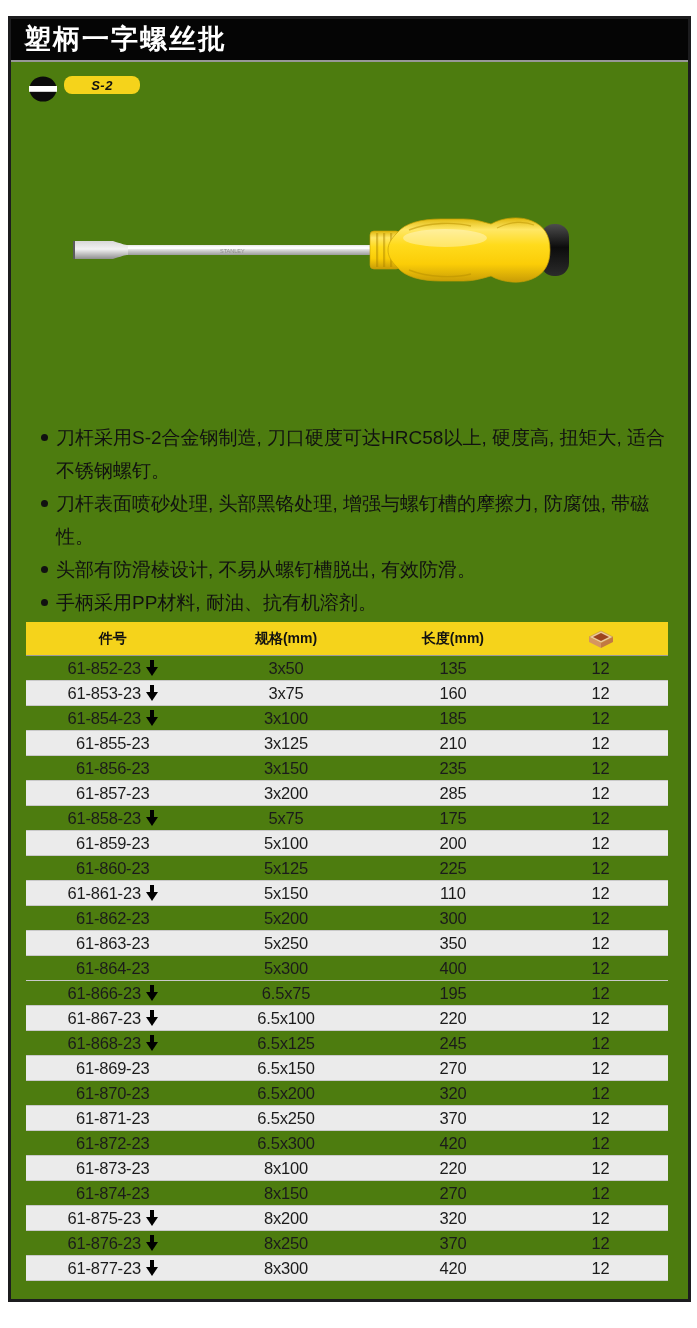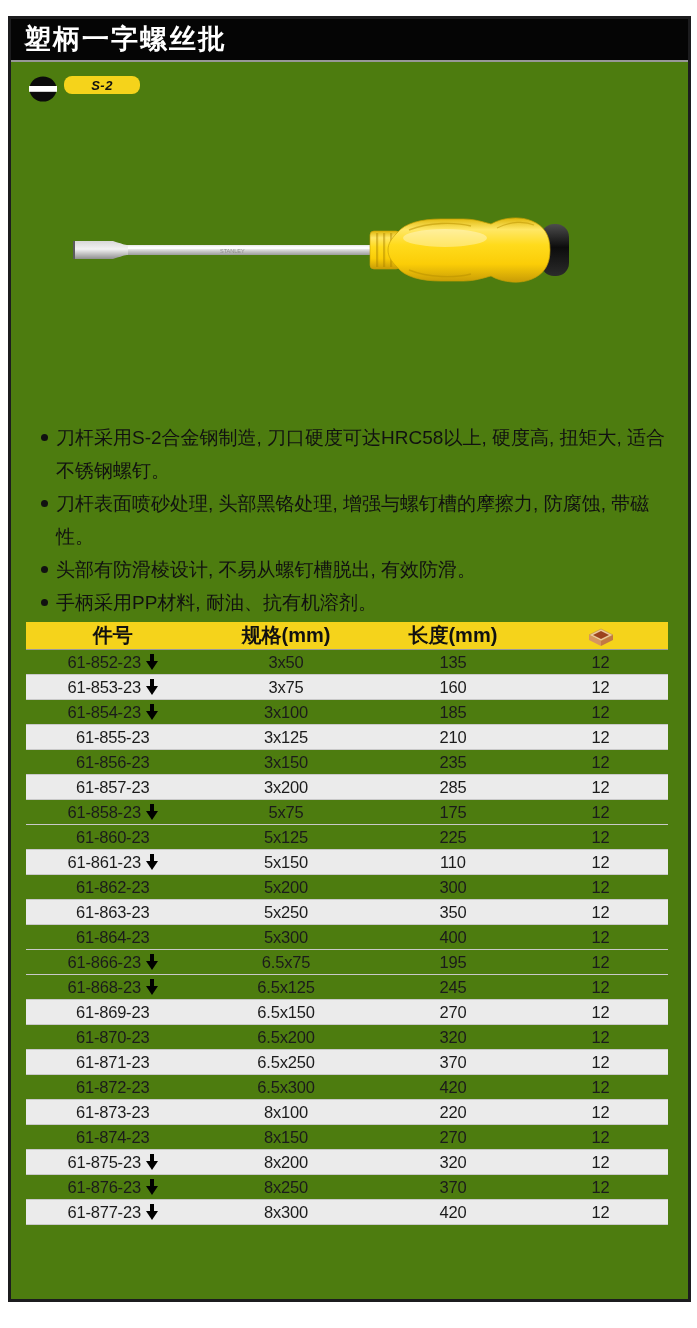--- a/index.html
+++ b/index.html
@@ -36,21 +36,21 @@
     content:"";position:absolute;left:0;top:13px;width:7px;height:7px;border-radius:50%;background:#111;
   }
   table.spec-table{
     width:642px;margin:3px 0 0 15px;border-collapse:collapse;table-layout:fixed;
   }
   .spec-table col.c1{width:27%;}
   .spec-table col.c2{width:27%;}
   .spec-table col.c3{width:25%;}
   .spec-table col.c4{width:21%;}
   .spec-table thead th{
-    background:#F5D31B;height:27px;font-size:20px;font-weight:bold;color:#111;
+    background:#F5D31B;height:33px;font-size:14px;font-weight:bold;color:#111;
     text-align:center;padding:0;border-bottom:1px solid #9a9a9a;
   }
   .spec-table tbody td{
     height:24px;text-align:center;font-size:16.5px;color:#1b1b1b;
     padding:0;border-bottom:1px solid #c9c9c9;letter-spacing:-0.2px;white-space:nowrap;
   }
   .spec-table tbody tr.alt{background:#EBEBEB;}
   .dn-arrow{
     display:inline-block;width:12px;height:17px;margin-left:5px;position:relative;
     vertical-align:-3px;
@@ -203,20 +203,26 @@
           <td>3x200</td>
           <td>285</td>
           <td>12</td>
         </tr>
         <tr>
           <td><span>61-858-23</span><span class="dn-arrow"></span></td>
           <td>5x75</td>
           <td>175</td>
           <td>12</td>
         </tr>
+        <tr class="alt">
+          <td><span>61-859-23</span></td>
+          <td>5x100</td>
+          <td>200</td>
+          <td>12</td>
+        </tr>
         <tr>
           <td><span>61-860-23</span></td>
           <td>5x125</td>
           <td>225</td>
           <td>12</td>
         </tr>
         <tr class="alt">
           <td><span>61-861-23</span><span class="dn-arrow"></span></td>
           <td>5x150</td>
           <td>110</td>
@@ -239,20 +245,26 @@
           <td>5x300</td>
           <td>400</td>
           <td>12</td>
         </tr>
         <tr>
           <td><span>61-866-23</span><span class="dn-arrow"></span></td>
           <td>6.5x75</td>
           <td>195</td>
           <td>12</td>
         </tr>
+        <tr class="alt">
+          <td><span>61-867-23</span><span class="dn-arrow"></span></td>
+          <td>6.5x100</td>
+          <td>220</td>
+          <td>12</td>
+        </tr>
         <tr>
           <td><span>61-868-23</span><span class="dn-arrow"></span></td>
           <td>6.5x125</td>
           <td>245</td>
           <td>12</td>
         </tr>
         <tr class="alt">
           <td><span>61-869-23</span></td>
           <td>6.5x150</td>
           <td>270</td>

